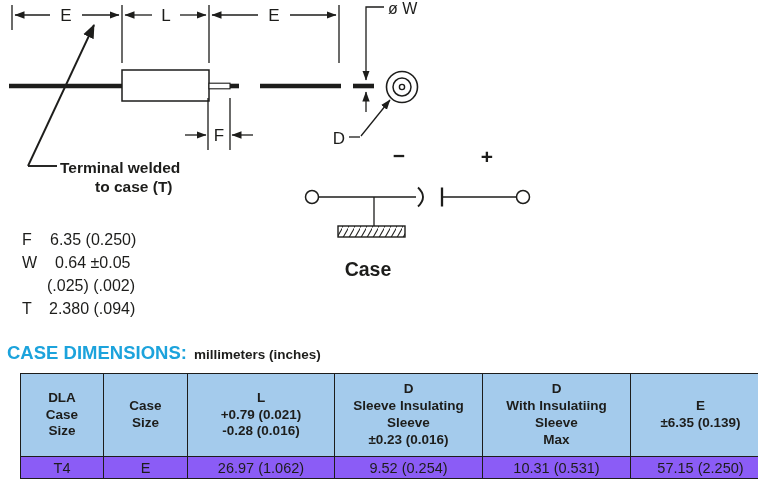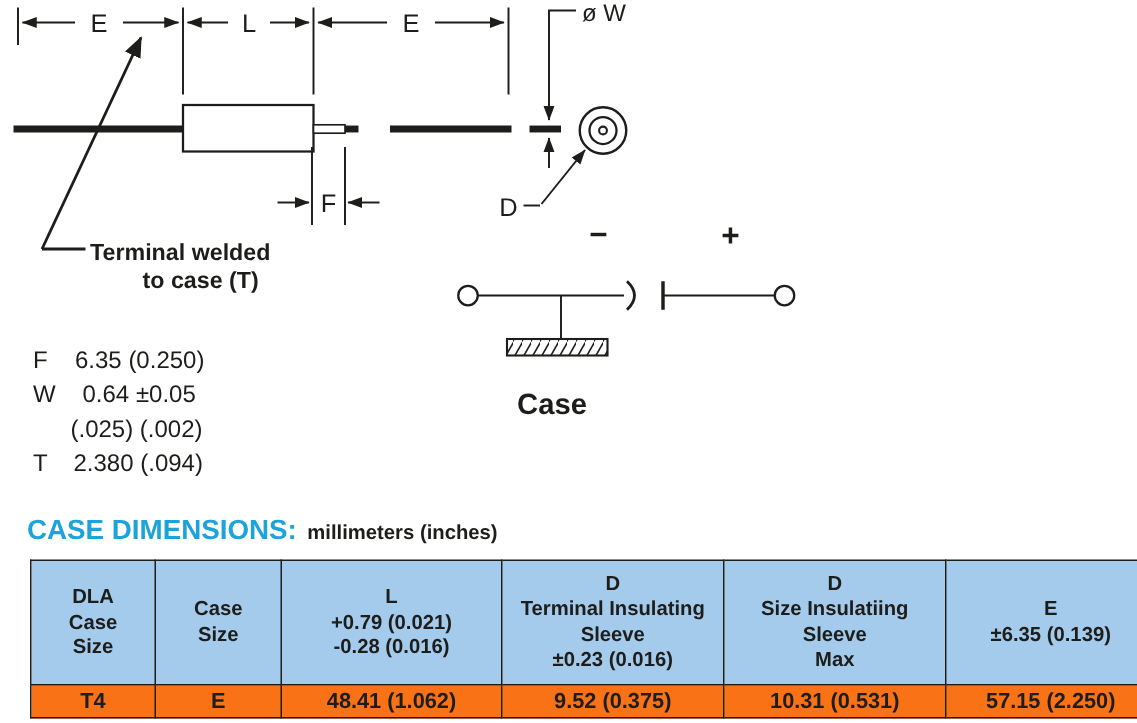--- a/index.html
+++ b/index.html
@@ -5,28 +5,28 @@
   html,body{margin:0;padding:0;background:#fff;}
   .page{position:relative;width:758px;height:482px;background:#ffffff;overflow:hidden;
         font-family:"Liberation Sans", sans-serif;color:#1d1d1b;}
   .drawing-svg{position:absolute;left:0;top:0;}
   .drawing-svg text{font-family:"Liberation Sans", sans-serif;fill:#1d1d1b;}
   .t17{font-size:17px;}
   .t16{font-size:16px;}
   .tbold{font-weight:bold;font-size:15.5px;}
   .tsign{font-size:21px;font-weight:bold;}
   .tcase{font-size:19.5px;font-weight:bold;}
-  .section-head{position:absolute;left:7px;top:342px;white-space:nowrap;margin-left:11px;}
+  .section-head{position:absolute;left:7px;top:342px;white-space:nowrap;}
   .sec-title{color:#1CA3DC;font-weight:bold;font-size:18.5px;letter-spacing:0px;}
   .sec-sub{color:#1d1d1b;font-weight:bold;font-size:13.5px;margin-left:7px;}
   .tbl{position:absolute;left:20px;top:373px;border-collapse:collapse;table-layout:fixed;width:750px;}
   .tbl th,.tbl td{border:1.6px solid #1d1d1b;text-align:center;vertical-align:middle;padding:0;}
   .tbl th{background:#A4CBEC;font-size:13.5px;font-weight:bold;line-height:1.25;height:82px;}
   .tbl th span{display:block;}
-  .tbl td{font-size:14.5px;height:21px;background:#f97316;font-weight:bold;}
+  .tbl td{font-size:14.5px;height:21px;background:#8b5cf6;font-weight:normal;}
 </style>
 </head>
 <body>
 
 <div class="page">
 
   <svg class="drawing-svg" width="758" height="338" viewBox="0 0 758 338">
     <defs>
       <marker id="arr" markerUnits="userSpaceOnUse" markerWidth="11" markerHeight="9" refX="9.5" refY="4.5" orient="auto">
         <path d="M0,0.8 L10,4.5 L0,8.2 Z" fill="#1d1d1b"></path>
@@ -142,41 +142,41 @@
           <span>Case</span>
           <span>Size</span>
         </th>
         <th>
           <span>L</span>
           <span>+0.79 (0.021)</span>
           <span>-0.28 (0.016)</span>
         </th>
         <th>
           <span>D</span>
-          <span>Terminal Insulating</span>
+          <span>Sleeve Insulating</span>
           <span>Sleeve</span>
           <span>±0.23 (0.016)</span>
         </th>
         <th>
           <span>D</span>
-          <span>Size Insulatiing</span>
+          <span>With Insulatiing</span>
           <span>Sleeve</span>
           <span>Max</span>
         </th>
         <th>
           <span>E</span>
           <span>±6.35 (0.139)</span>
         </th>
       </tr>
     </thead>
     <tbody>
       <tr>
         <td>T4</td>
         <td>E</td>
-        <td>48.41 (1.062)</td>
-        <td>9.52 (0.375)</td>
+        <td>26.97 (1.062)</td>
+        <td>9.52 (0.254)</td>
         <td>10.31 (0.531)</td>
         <td>57.15 (2.250)</td>
       </tr>
     </tbody>
   </table>
 
 </div>
 
 </body></html>

